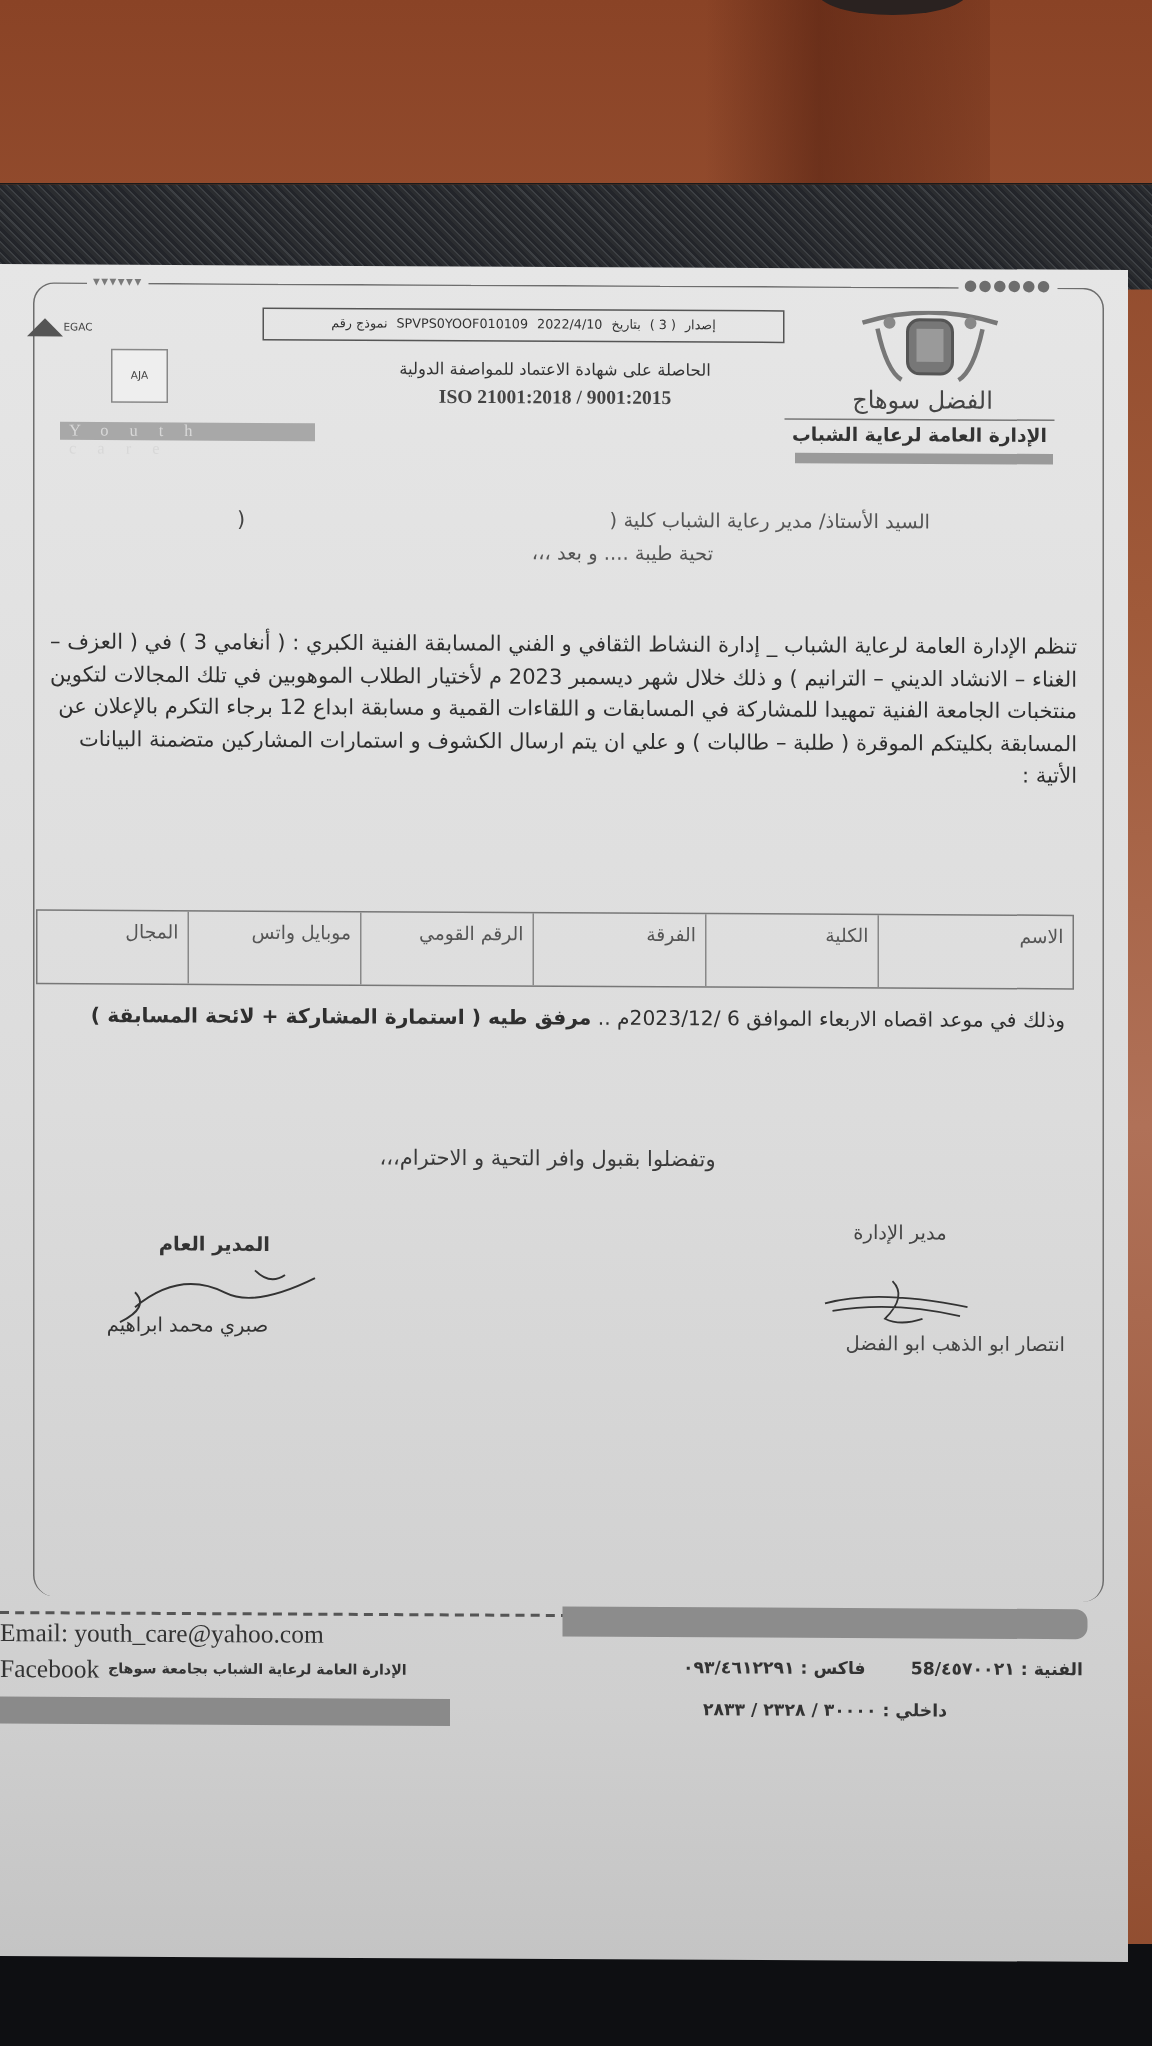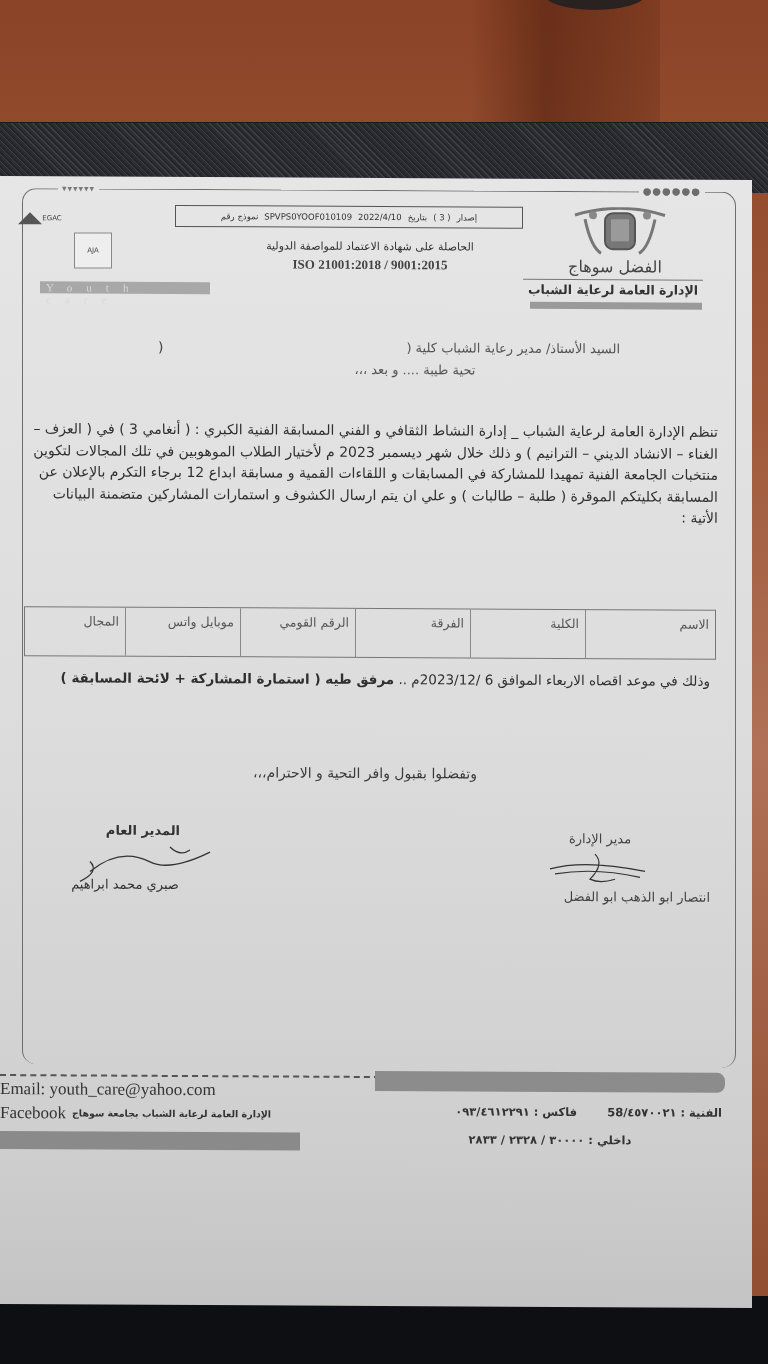--- a/index.html
+++ b/index.html
@@ -46,21 +46,21 @@
   .salut1 { left:300px; top:162px; width:320px; font-size:13px; color:#555; }
   .salut-paren { position:absolute; left:158px; top:162px; font-size:14px; color:#444; }
   .salut2 { left:250px; top:184px; width:330px; font-size:13px; color:#555; text-align:center; }
   .para { left:28px; top:242px; width:690px; font-size:14px; line-height:21.5px; text-align:right; }
   .table { position:absolute; left:24px; top:430px; width:690px; height:48px; border:1px solid #777; display:flex; direction:rtl; }
   .cell { border-left:1px solid #888; font-size:12.5px; color:#555; padding:6px 6px; box-sizing:border-box; }
   .cell:last-child { border-left:none; }
   .deadline { left:20px; top:490px; width:690px; font-size:13.5px; line-height:22px; text-align:right; }
   .deadline b { font-weight:bold; }
   .closing { left:200px; top:587px; width:330px; font-size:14px; text-align:center; color:#3a3a3a; }
-  .sig-r-title { left:540px; top:652px; width:120px; text-align:center; font-size:13px; color:#444; }
+  .sig-r-title { left:540px; top:636px; width:120px; text-align:center; font-size:13px; color:#444; }
   .sig-r-name { left:490px; top:710px; width:220px; font-size:13px; color:#444; text-align:right; }
   .sig-l-title { left:80px; top:646px; width:100px; font-size:13px; color:#333;font-weight:bold; }
   .sig-l-name { left:50px; top:700px; width:150px; font-size:13px; color:#333; text-align:center; }
   .scribble { position:absolute; }
   .footer-line { position:absolute; left:0; top:898px; width:380px; border-top:2px dashed #555; }
   .footer-bar-r { position:absolute; left:375px; top:893px; width:350px; height:20px; background:#8c8c8c; border-radius:0 8px 8px 0; }
   .footer-bar-l { position:absolute; left:0; top:955px; width:300px; height:18px; background:#8a8a8a; }
   .email { position:absolute; left:0; top:903px; font-family:"Liberation Serif", serif; font-size:17px; color:#333; }
   .facebook { position:absolute; left:0; top:927px; font-family:"Liberation Serif", serif; font-size:17px; color:#333; }
   .fb-ar { position:absolute; left:72px; top:931px; font-size:9.5px; font-weight:bold; color:#333; direction:rtl; }

